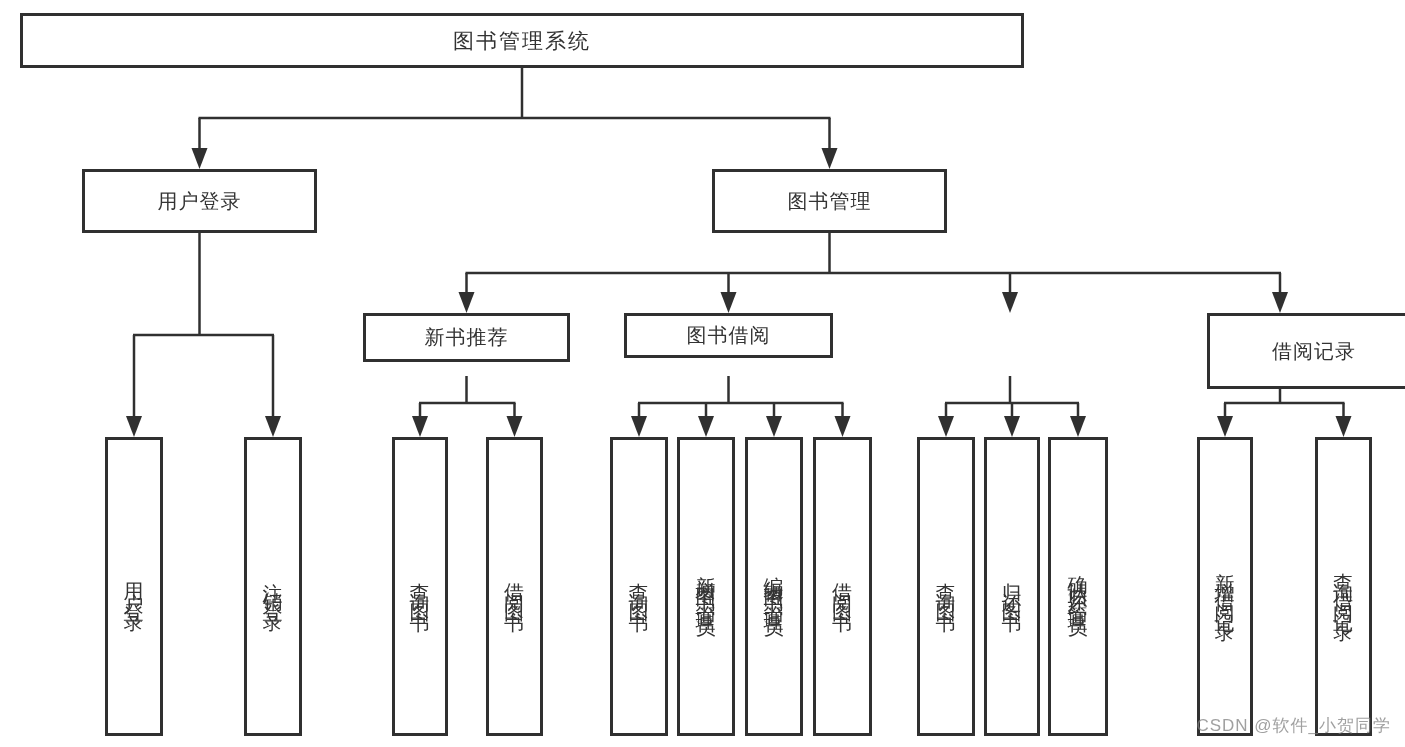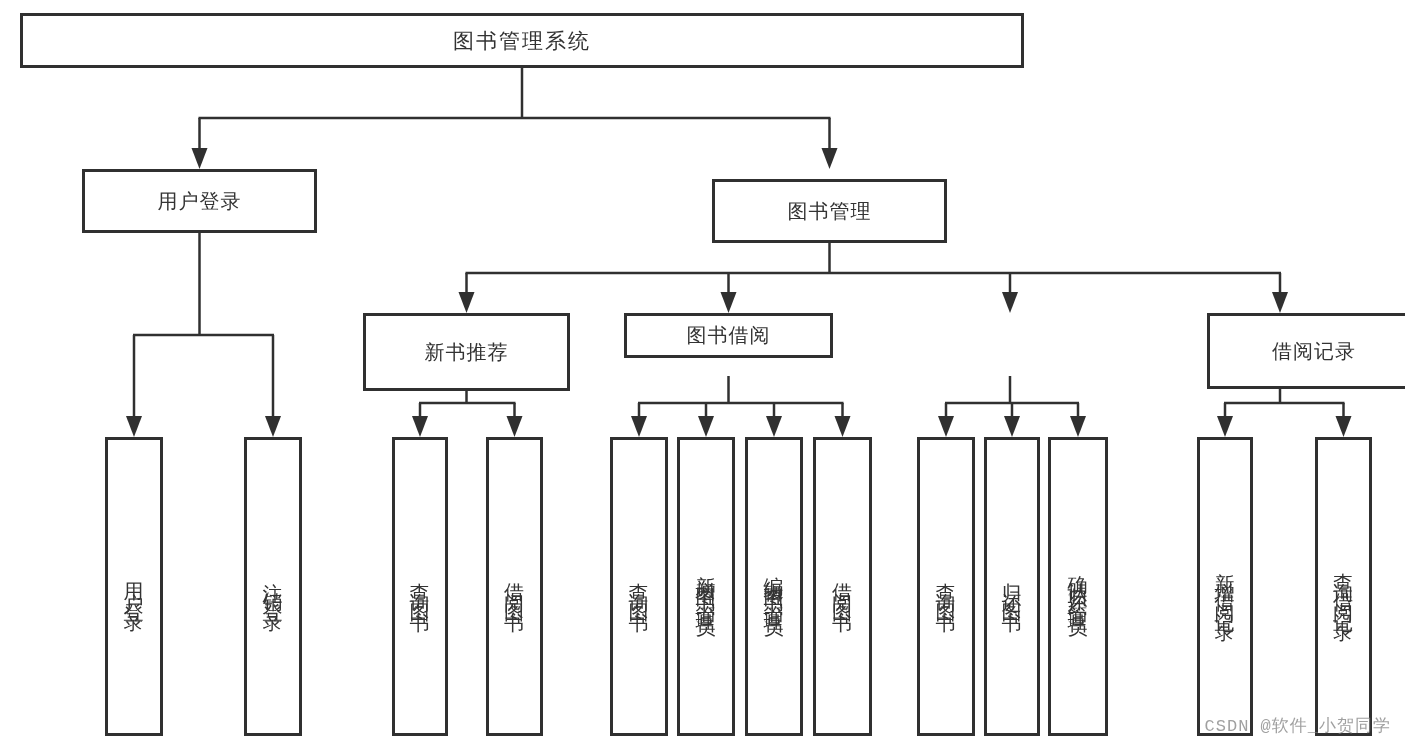--- a/index.html
+++ b/index.html
@@ -34,21 +34,20 @@
     white-space:nowrap;
   }
   .leaf .vtext.dense{letter-spacing:6px;}
   .watermark{
     position:absolute;
     right:14px;top:714px;
     font-size:17px;
     color:rgba(128,128,128,0.75);
     letter-spacing:1px;
     white-space:nowrap;
-    font-family:Liberation Mono, monospace;
   }
 </style>
 </head>
 <body>
 
 <div class="canvas">
 
   <svg class="connectors" viewBox="0 0 1405 747" xmlns="http://www.w3.org/2000/svg" stroke="#303030" stroke-width="2.5" fill="none">
 
     <g>
@@ -125,25 +124,25 @@
     </g>
   </svg>
 
   <div class="node root-node" style="left:20px;top:13px;width:1004px;height:55px">
     <span>图书管理系统</span>
   </div>
 
   <div class="node h-node" style="left:82px;top:169px;width:235px;height:64px">
     <span>用户登录</span>
   </div>
-  <div class="node h-node" style="left:712px;top:179px;width:235px;height:64px">
+  <div class="node h-node" style="left:712px;top:169px;width:235px;height:64px">
     <span>图书管理</span>
   </div>
 
-  <div class="node h-node" style="left:363px;top:313px;width:207px;height:78px">
+  <div class="node h-node" style="left:363px;top:313px;width:207px;height:49px">
     <span>新书推荐</span>
   </div>
   <div class="node h-node" style="left:624px;top:313px;width:209px;height:45px">
     <span>图书借阅</span>
   </div>
   <div class="node h-node" style="left:1207px;top:313px;width:214px;height:76px">
     <span>借阅记录</span>
   </div>
 
   <div class="node leaf" style="left:105px;top:437px;width:58px;height:299px">

